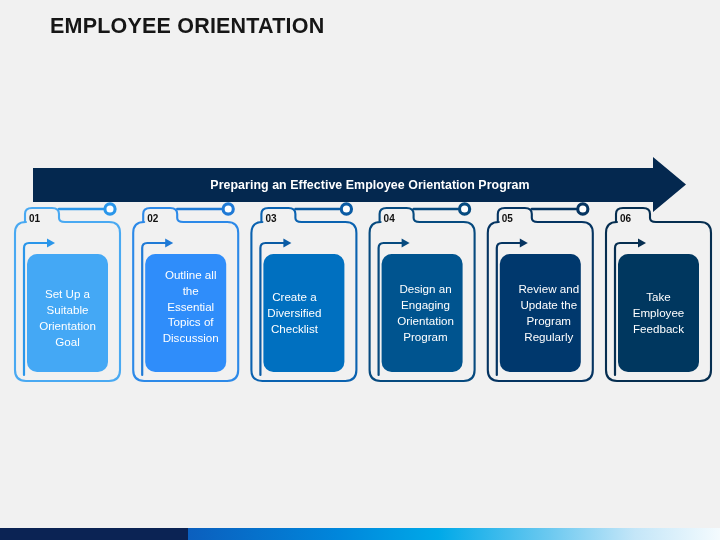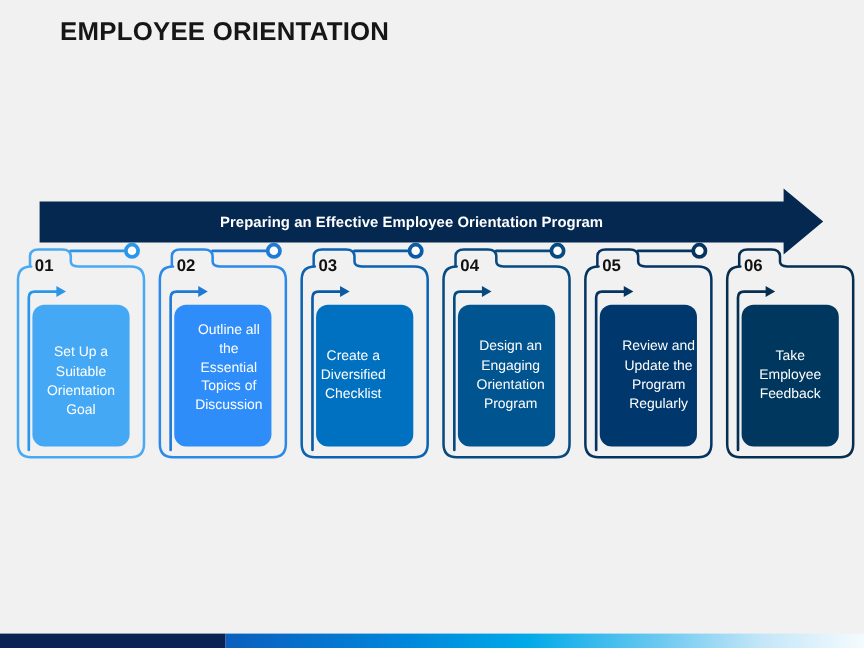--- a/index.html
+++ b/index.html
@@ -65,33 +65,34 @@
     width: 620px;
     height: 34px;
     display: flex;
     align-items: center;
     justify-content: center;
     font-size: 12.4px;
     font-weight: bold;
     color: #ffffff;
     letter-spacing: 0.05px;
     white-space: nowrap;
+    padding-left: 27px;
   }
 
   
   #steps-svg {
     position: absolute;
     left: 0;
     top: 0;
     width: 720px;
     height: 540px;
   }
   .step-num {
     position: absolute;
-    font-size: 14px;
+    font-size: 10px;
     font-weight: bold;
     color: #111111;
     text-align: left;
     line-height: 1;
   }
   .step-card-text {
     position: absolute;
     display: flex;
     align-items: center;
     justify-content: center;

